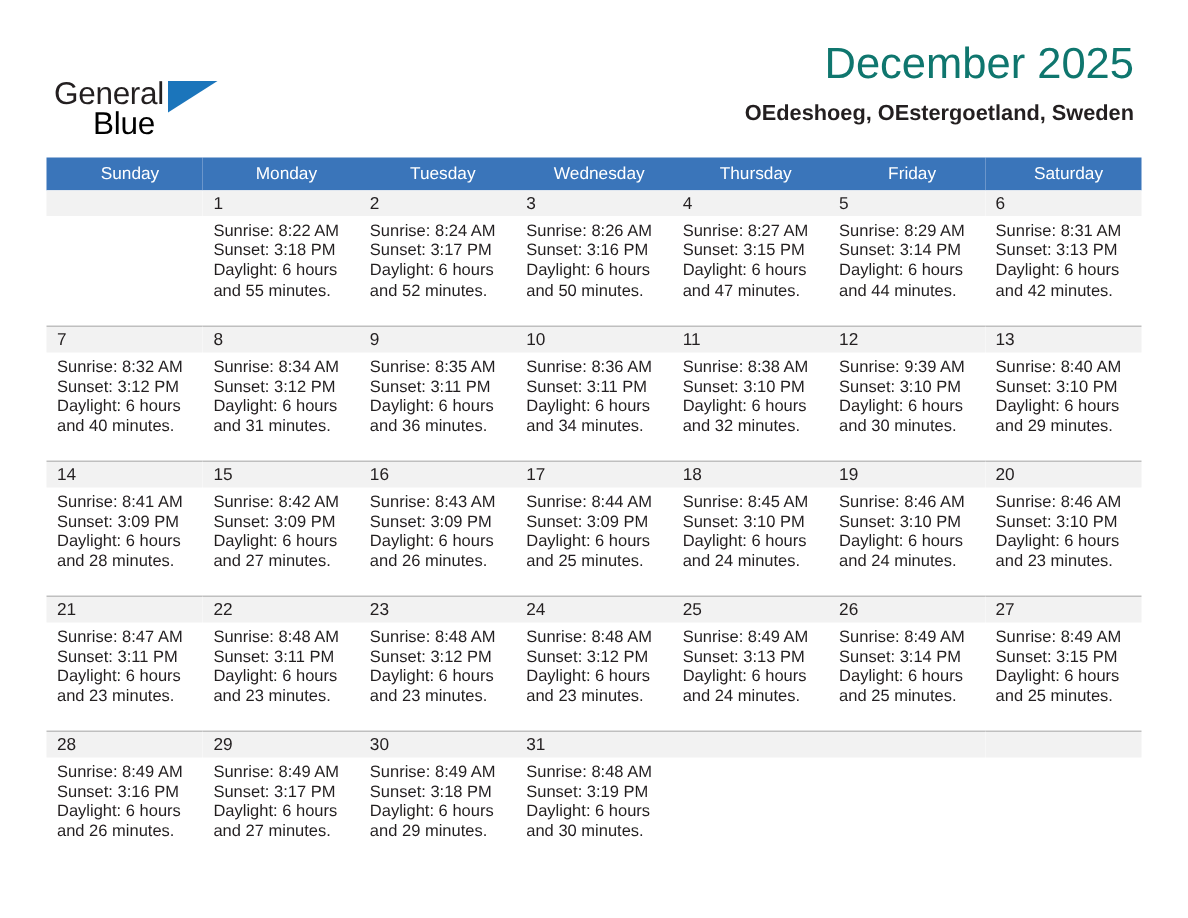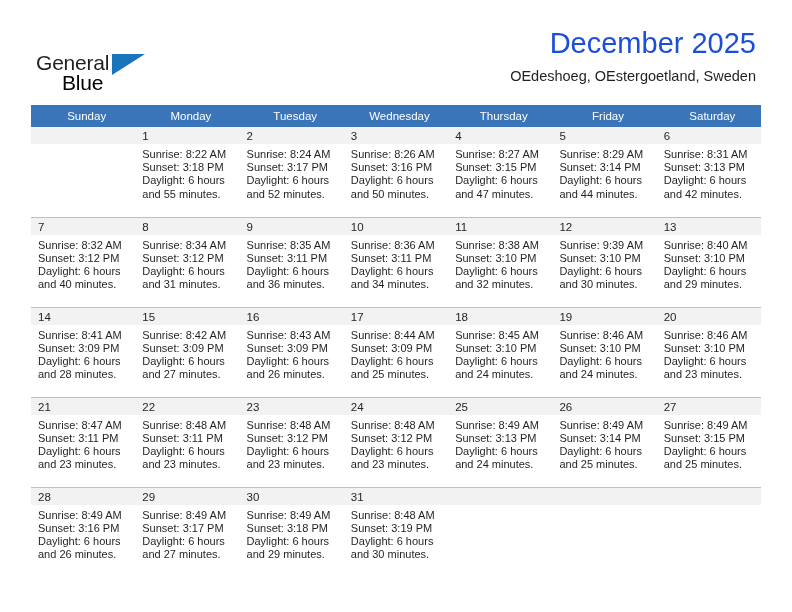--- a/index.html
+++ b/index.html
@@ -66,32 +66,32 @@
     border-left: 33px solid #1b75bb;
     border-bottom: 21px solid transparent;
   }
 
   .titleblock {
     text-align: right;
     padding-top: 0px;
   }
   .cal-title {
     font-size: 29px;
-    color: #1d4ed8;
+    color: #0f766e;
     line-height: 1.1;
     font-weight: normal;
     margin: 0;
     letter-spacing: 0px;
   }
   .cal-subtitle {
     font-size: 14.5px;
     color: #231f20;
     margin: 9px 0 0 17px;
     line-height: 1.1;
-    font-weight: normal;
+    font-weight: bold;
   }
 
   
   .calendar {
     position: absolute;
     left: 31px;
     top: 105px;
     width: 730px;
     border-collapse: collapse;
     table-layout: fixed;

